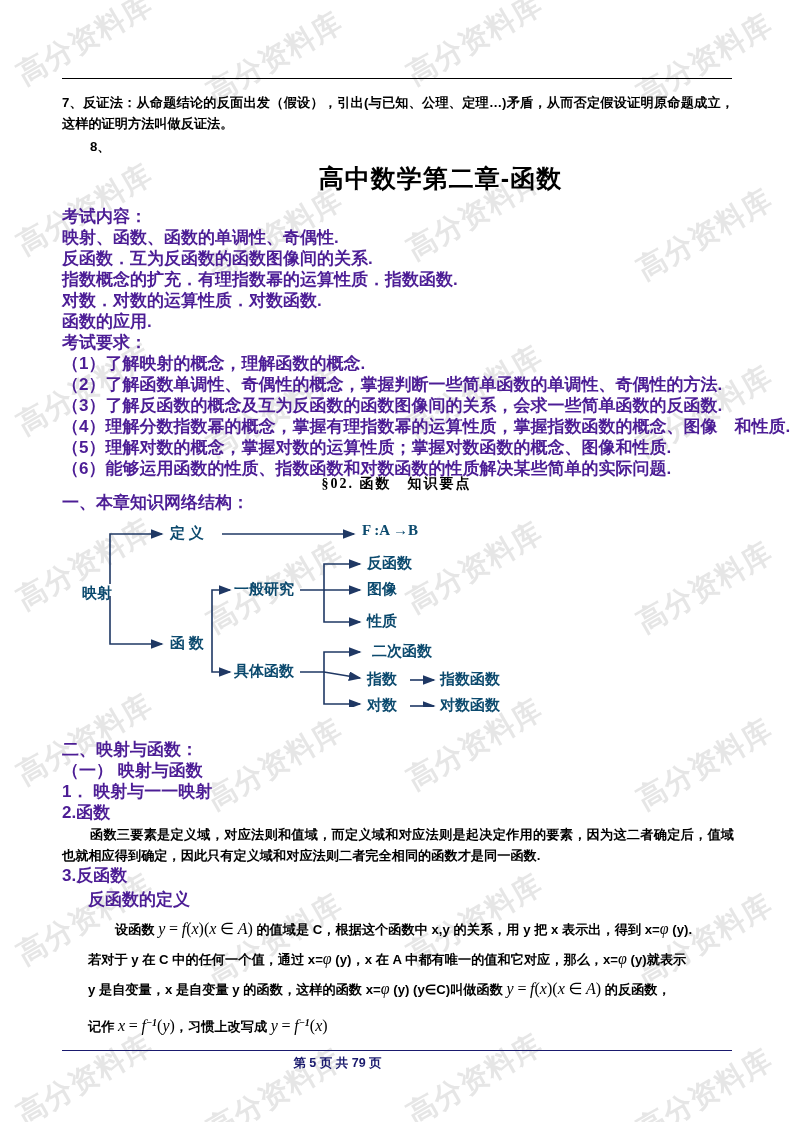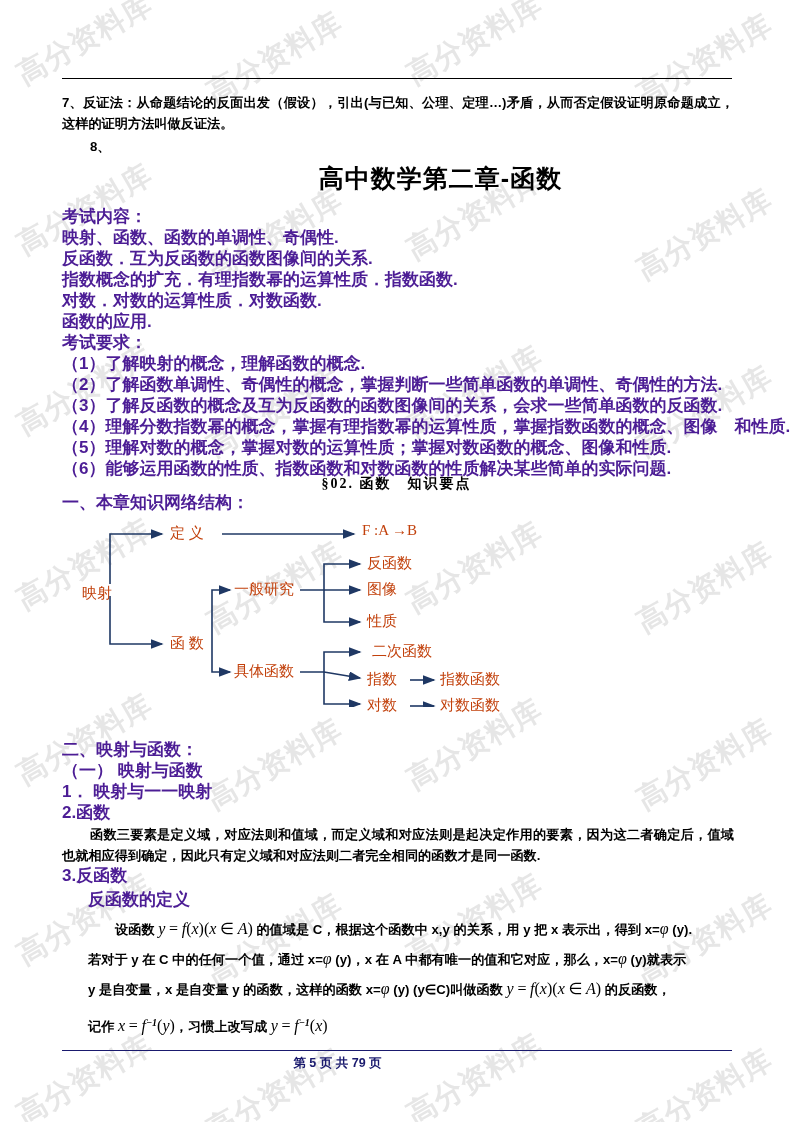--- a/index.html
+++ b/index.html
@@ -111,22 +111,22 @@
     position: absolute;
     left: 62px;
     top: 492px;
     width: 672px;
     height: 210px;
   }
   .dlabel {
     position: absolute;
     font-family: "Liberation Serif", serif;
     font-size: 15px;
-    font-weight: normal;
-    color: #c2410c;
+    font-weight: bold;
+    color: #0c4a6e;
     white-space: nowrap;
   }
   
   .mathline {
     position: absolute;
     left: 62px;
     width: 672px;
     font-family: "Liberation Sans", sans-serif;
     font-size: 13.2px;
     font-weight: bold;

